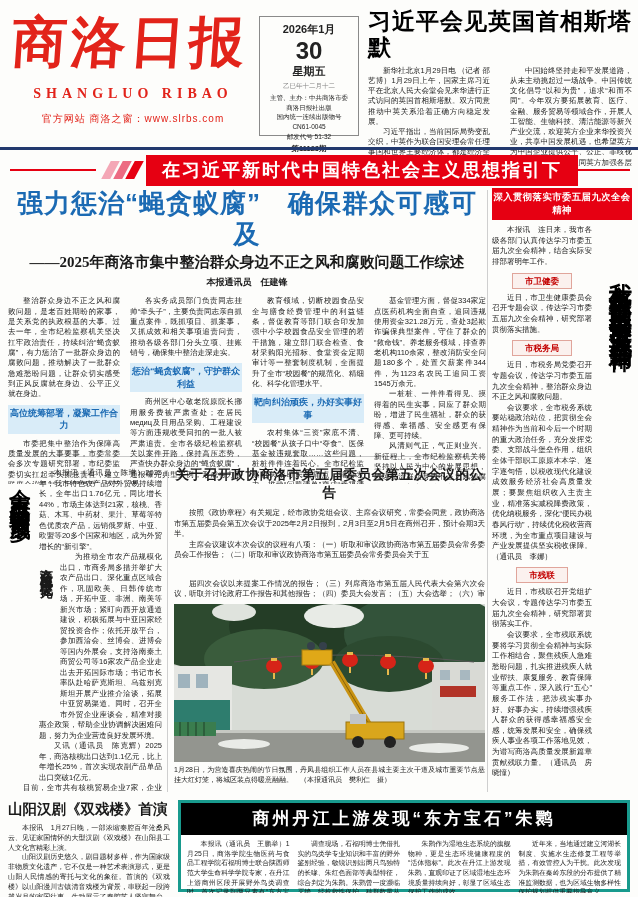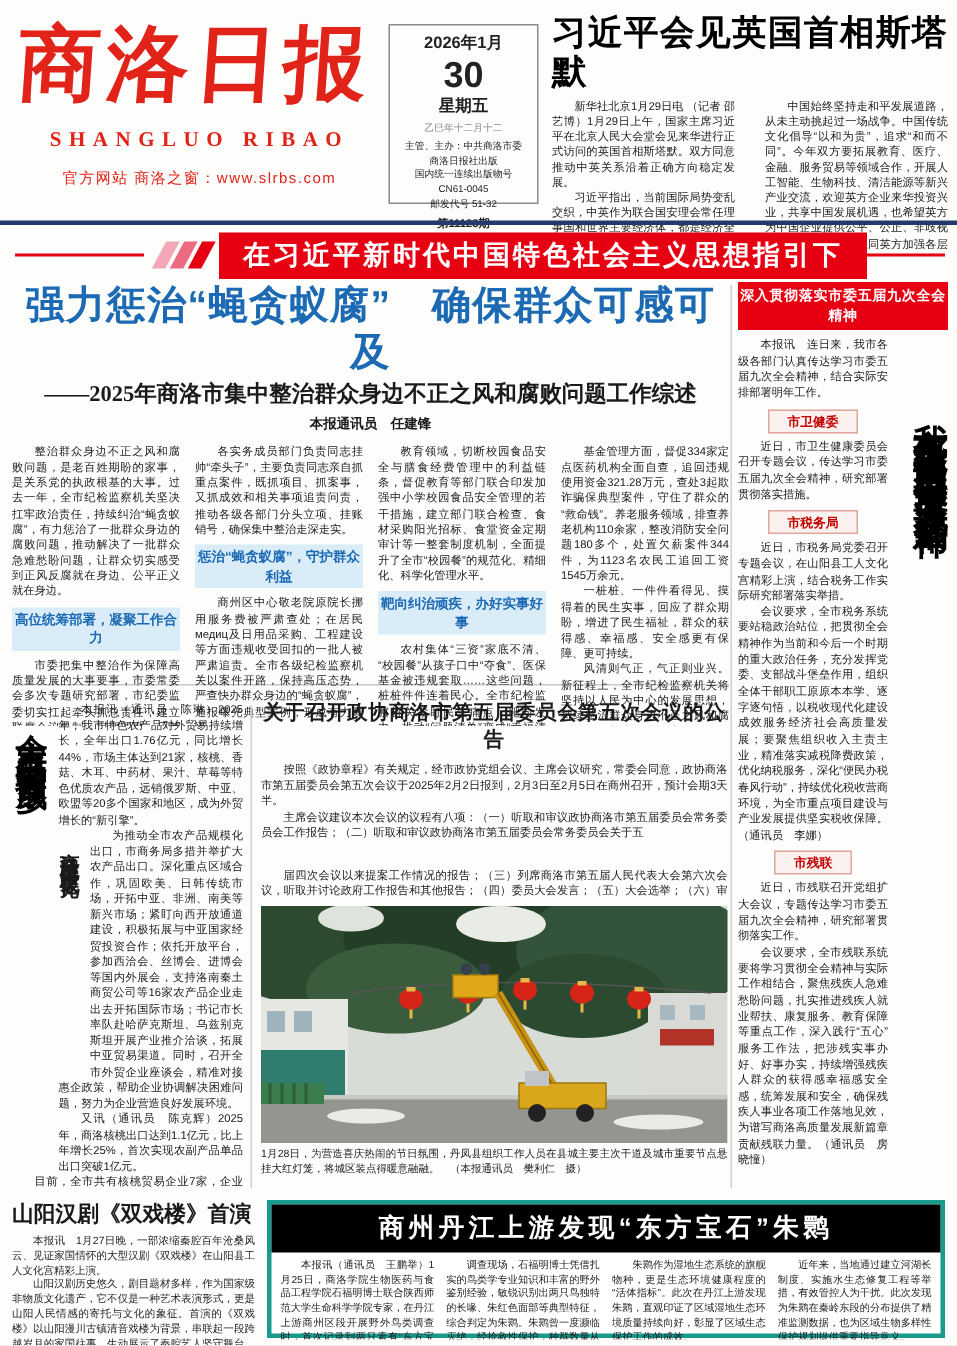--- a/index.html
+++ b/index.html
@@ -181,21 +181,21 @@
     <div class="redhead">深入贯彻落实市委五届九次全会精神</div>
     <div class="content just">
       <div class="vert vhl">我市各级各部门认真贯彻落实市委五届九次全会精神</div>
       <p>本报讯　连日来，我市各级各部门认真传达学习市委五届九次全会精神，结合实际安排部署明年工作。</p>
       <div class="seclabel">市卫健委</div>
       <div>
           <p>近日，市卫生健康委员会召开专题会议，传达学习市委五届九次全会精神，研究部署贯彻落实措施。</p>
         </div>
       <div class="seclabel">市税务局</div>
       <div>
-          <p>近日，市税务局党委召开专题会议，在山阳县工人文化宫精彩上演，结合税务工作实际研究部署落实举措。</p>
+          <p>近日，市税务局党委召开专题会议，传达学习市委五届九次全会精神，整治群众身边不正之风和腐败问题。</p>
           <p>会议要求，全市税务系统要站稳政治站位，把贯彻全会精神作为当前和今后一个时期的重大政治任务，充分发挥党委、支部战斗堡垒作用，组织全体干部职工原原本本学、逐字逐句悟，以税收现代化建设成效服务经济社会高质量发展；要聚焦组织收入主责主业，精准落实减税降费政策，优化纳税服务，深化“便民办税春风行动”，持续优化税收营商环境，为全市重点项目建设与产业发展提供坚实税收保障。（通讯员　李娜）</p>
         </div>
       <div class="seclabel">市残联</div>
       <div>
           <p>近日，市残联召开党组扩大会议，专题传达学习市委五届九次全会精神，研究部署贯彻落实工作。</p>
           <p>会议要求，全市残联系统要将学习贯彻全会精神与实际工作相结合，聚焦残疾人急难愁盼问题，扎实推进残疾人就业帮扶、康复服务、教育保障等重点工作，深入践行“五心”服务工作法，把涉残实事办好、好事办实，持续增强残疾人群众的获得感幸福感安全感，统筹发展和安全，确保残疾人事业各项工作落地见效，为谱写商洛高质量发展新篇章贡献残联力量。（通讯员　房晓憧）</p>
         </div>
     </div>
   </div>
 

